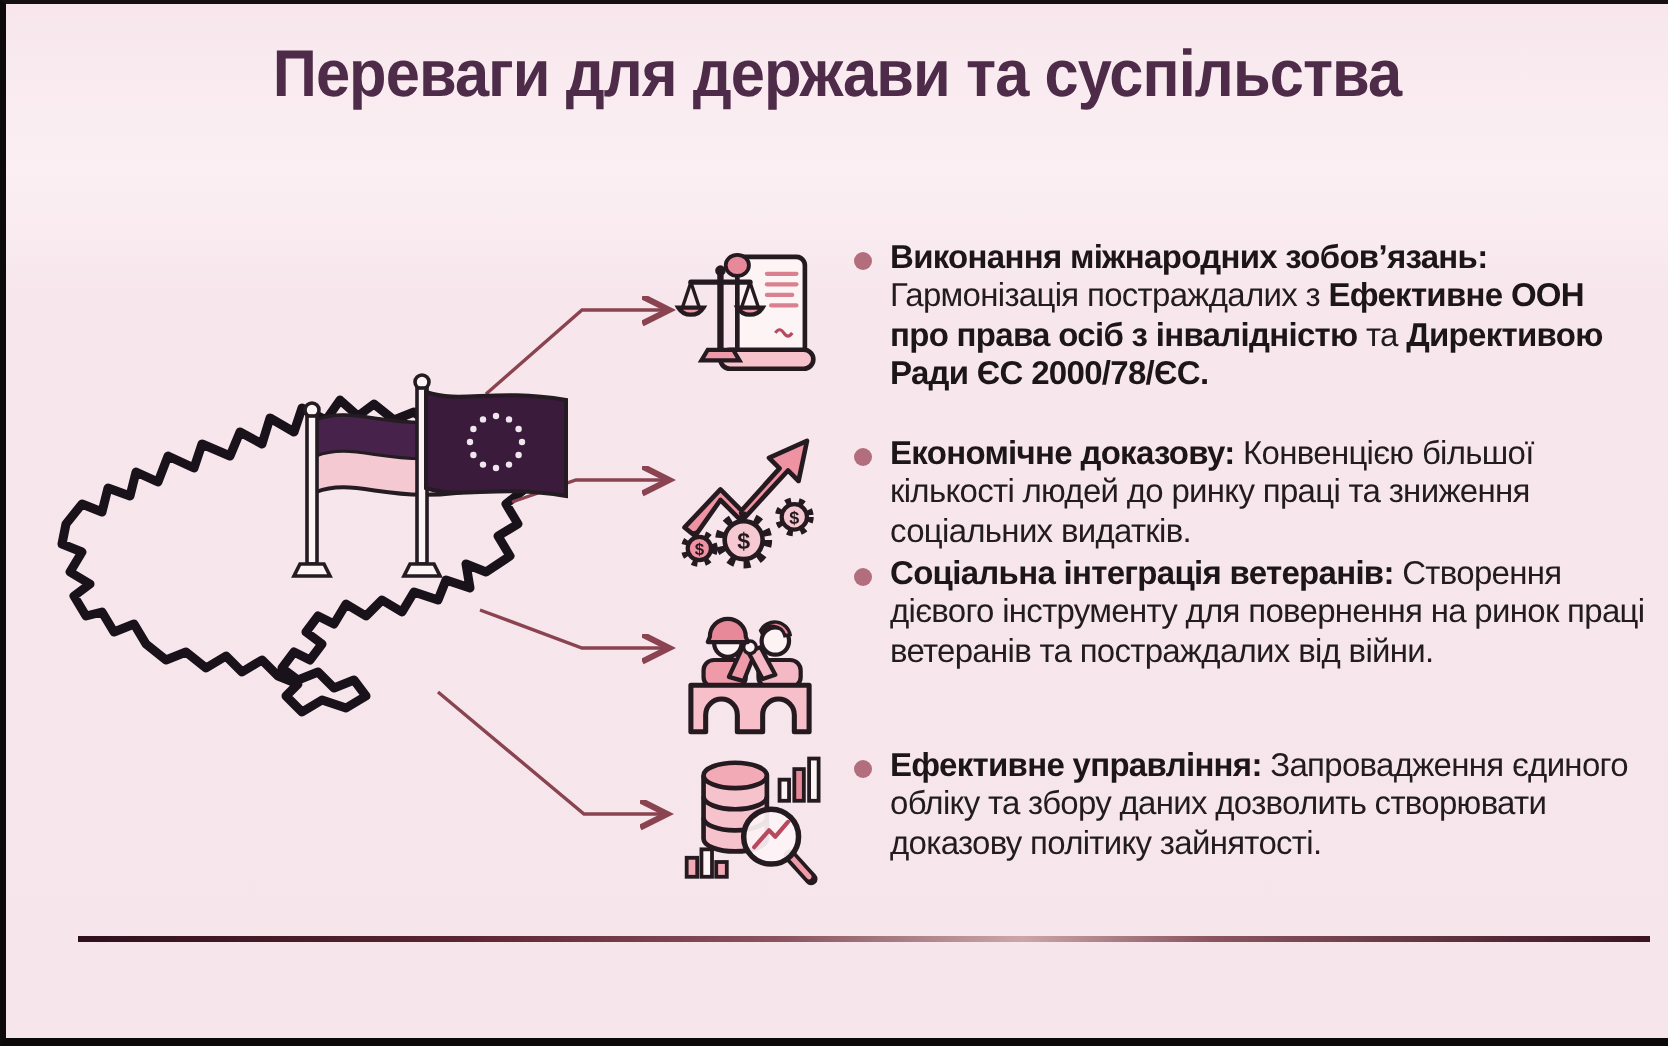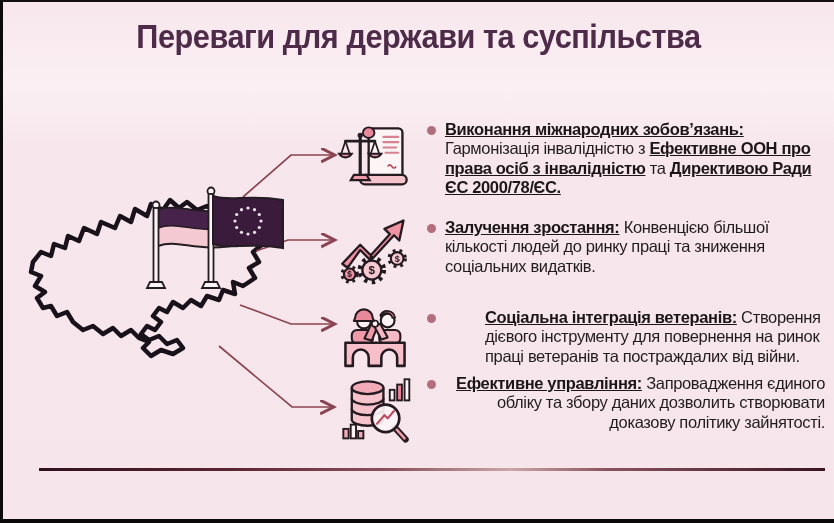--- a/index.html
+++ b/index.html
@@ -16,29 +16,29 @@
     transform:scaleX(.93);transform-origin:center;
   }
   .map-svg{position:absolute;left:18px;top:192px;width:245px;height:178px;z-index:1;}
   .arrows-svg{position:absolute;left:198px;top:118px;width:150px;height:310px;z-index:2;}
   .flags-svg{position:absolute;left:128px;top:178px;width:170px;height:125px;z-index:3;}
   .icon{position:absolute;left:334px;width:76px;height:76px;z-index:4;}
   .icon-1{top:118px;} .icon-2{top:210px;} .icon-3{top:290px;} .icon-4{top:372px;}
   .bullet-row{
     position:absolute;left:424px;width:398px;display:flex;align-items:flex-start;z-index:4;
   }
-  .row-1{top:118px;} .row-2{top:216px;} .row-3{top:306px;gap:40px;} .row-4{top:372px;text-align:right;}
+  .row-1{top:118px;} .row-2{top:216px;} .row-3{top:276px;} .row-4{top:372px;}
   .dot{
     flex:0 0 auto;width:9px;height:9px;border-radius:50%;background:#b26e7c;
     margin:6px 9px 0 0;
   }
   .bullet-text{
     font-size:16.5px;line-height:1.17;color:#221c1f;letter-spacing:-0.35px;
   }
-  .bullet-text b{font-weight:700;color:#1c1619;text-decoration:underline;}
+  .bullet-text b{font-weight:700;color:#1c1619;}
   .footer-line{
     position:absolute;left:36px;top:466px;width:786px;height:3px;z-index:4;
     background:linear-gradient(90deg,#30101d 0%,#5c2633 25%,#8a5560 45%,#caa6aa 60%,#8a5560 72%,#3a1422 100%);
   }
 </style>
 </head>
 <body>
 
 <div class="slide">
 
@@ -169,26 +169,26 @@
       <rect x="20" y="54" width="5" height="7" fill="#f2aab6"></rect>
     </g>
     <line x1="55" y1="51" x2="65" y2="62" stroke="#241a20" stroke-width="6" stroke-linecap="round"></line>
     <line x1="55.5" y1="51.5" x2="64" y2="61" stroke="#ee9aa8" stroke-width="2.4" stroke-linecap="round"></line>
     <circle cx="46" cy="42" r="13" fill="#fdf4f6" fill-opacity="0.92" stroke="#241a20" stroke-width="2.6"></circle>
     <path d="M38,47 L45,39 L48,42 L54,35" fill="none" stroke="#b8495e" stroke-width="2" stroke-linecap="round" stroke-linejoin="round"></path>
   </svg>
 
   <div class="bullet-row row-1">
     <span class="dot"></span>
-    <div class="bullet-text"><b>Виконання міжнародних зобов’язань:</b><span> Гармонізація інвалідністю з </span><b>Ефективне ООН про права осіб з інвалідністю</b><span> та </span><b>Директивою Ради ЄС 2000/78/ЄС.</b></div>
+    <div class="bullet-text"><b>Виконання міжнародних зобов’язань:</b><span> Гармонізація постраждалих з </span><b>Ефективне ООН про права осіб з інвалідністю</b><span> та </span><b>Директивою Ради ЄС 2000/78/ЄС.</b></div>
   </div>
 
   <div class="bullet-row row-2">
     <span class="dot"></span>
-    <div class="bullet-text"><b>Залучення зростання:</b><span> Конвенцією більшої кількості людей до ринку праці та зниження соціальних видатків.</span></div>
+    <div class="bullet-text"><b>Економічне доказову:</b><span> Конвенцією більшої кількості людей до ринку праці та зниження соціальних видатків.</span></div>
   </div>
 
   <div class="bullet-row row-3">
     <span class="dot"></span>
     <div class="bullet-text"><b>Соціальна інтеграція ветеранів:</b><span> Створення дієвого інструменту для повернення на ринок праці ветеранів та постраждалих від війни.</span></div>
   </div>
 
   <div class="bullet-row row-4">
     <span class="dot"></span>
     <div class="bullet-text"><b>Ефективне управління:</b><span> Запровадження єдиного обліку та збору даних дозволить створювати доказову політику зайнятості.</span></div>

